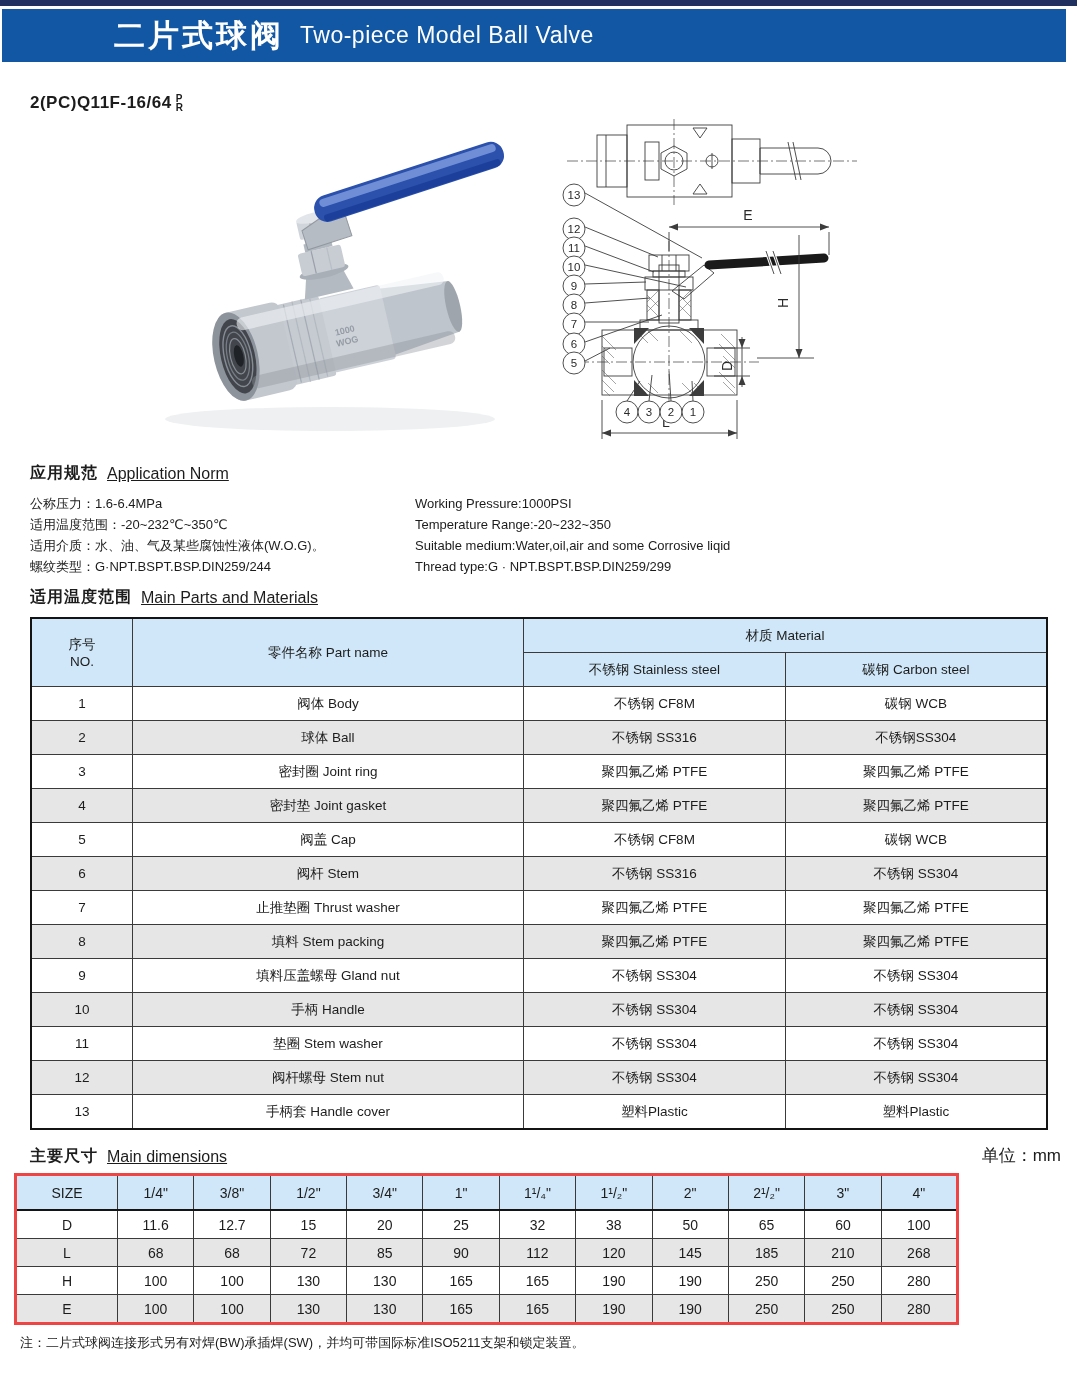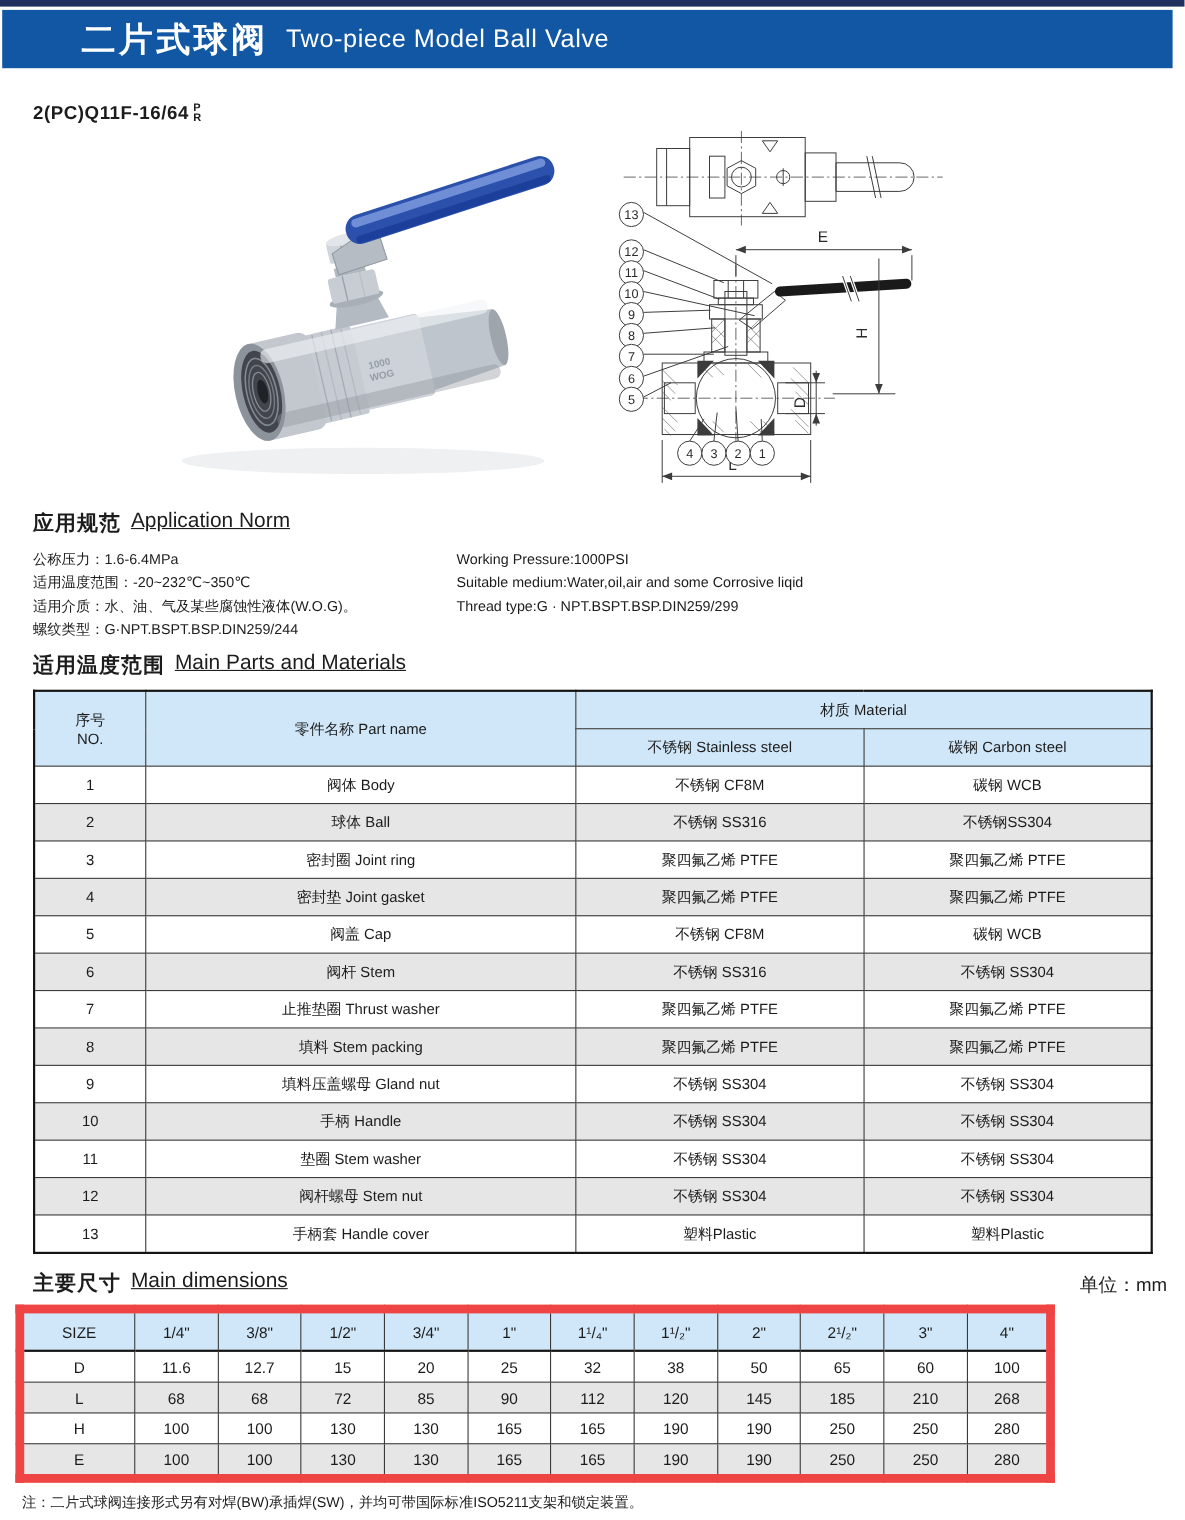--- a/index.html
+++ b/index.html
@@ -1,41 +1,41 @@
 <!DOCTYPE html>
 <html><head>
 <meta charset="utf-8">
 <style>
   html,body{margin:0;padding:0;background:#ffffff;}
   body{width:1077px;height:1382px;position:relative;font-family:"Liberation Sans","DejaVu Sans",sans-serif;color:#1c1c1c;overflow:hidden;}
   .topstrip{height:6px;background:#20315f;margin:0;}
-  .titlebar{margin:3px 11px 0 2px;height:53px;background:#1157a3;color:#fff;display:flex;align-items:center;padding-left:72px;}
+  .titlebar{margin:3px 11px 0 2px;height:53px;background:#1157a3;color:#fff;display:flex;align-items:center;padding-left:112px;}
   .t-zh{font-size:31px;font-weight:bold;letter-spacing:3px;}
   .t-en{font-size:23px;margin-left:16px;letter-spacing:.5px;}
   .model-line{margin:31px 0 0 30px;font-size:17px;font-weight:bold;display:flex;align-items:center;letter-spacing:.5px;}
   .model-stack{display:inline-flex;flex-direction:column;font-size:10px;line-height:9.5px;margin-left:4px;font-weight:bold;}
   .figures{position:relative;height:332px;margin-top:8px;}
   .photo-svg{position:absolute;left:100px;top:-4px;}
   .diagram-svg{position:absolute;left:552px;top:-6px;}
-  .section-head{margin:10px 0 9px 30px;font-size:19px;display:flex;align-items:flex-start;}
+  .section-head{margin:10px 0 9px 30px;font-size:16px;display:flex;align-items:center;}
   .section-head .zh{font-weight:bold;letter-spacing:1px;}
   .section-head .en{font-weight:normal;margin-left:9px;text-decoration:underline;}
   .app-specs{margin-left:30px;display:grid;grid-template-columns:385px auto;column-gap:0;font-size:13px;line-height:21px;}
   .app-specs .col{display:flex;flex-direction:column;}
   table{border-collapse:collapse;table-layout:fixed;}
   .materials-table{margin:4px 0 0 30px;width:1018px;border:2px solid #141414;}
   .materials-table th,.materials-table td{border:1px solid #3a3a3a;text-align:center;font-weight:normal;font-size:13.5px;padding:0;}
   .materials-table thead th{background:#cfe7f8;height:33px;}
   .materials-table tbody td{height:33px;background:#fff;}
   .materials-table tbody tr.shade td{background:#e6e6e6;}
   .col-no{width:100px;}
   .col-part{width:390px;}
   .dims-headrow{margin:14px 14px 6px 30px;display:flex;justify-content:space-between;align-items:flex-end;}
   .unit-label{font-size:17px;margin-right:2px;}
-  .dims-table{margin:0 0 0 14px;width:945px;border:8px solid #ef4444;}
+  .dims-table{margin:0 0 0 14px;width:945px;border:3px solid #ef4444;}
   .dims-table th,.dims-table td{border:1px solid #3a3a3a;text-align:center;font-weight:normal;font-size:14px;padding:0;}
   .dims-table thead th{background:#cfe7f8;height:33px;border-bottom:2px solid #141414;}
   .dims-table tbody td{height:27px;background:#fff;}
   .dims-table tbody tr.shade td{background:#e6e6e6;}
   .dims-size-col{width:100px;}
   .note-block{margin:9px 0 0 20px;font-size:13px;line-height:18px;}
   
   .ln{stroke:#3c3c3c;stroke-width:.9;fill:none;}
   .cl{stroke:#3c3c3c;stroke-width:.7;fill:none;stroke-dasharray:11 3 2 3;}
   .callout{stroke:#3c3c3c;stroke-width:.9;fill:#ffffff;}
@@ -252,20 +252,21 @@
 
 <div class="app-specs">
   <div class="col">
     <span>公称压力：1.6-6.4MPa</span>
     <span>适用温度范围：-20~232℃~350℃</span>
     <span>适用介质：水、油、气及某些腐蚀性液体(W.O.G)。</span>
     <span>螺纹类型：G·NPT.BSPT.BSP.DIN259/244</span>
   </div>
   <div class="col">
     <span>Working Pressure:1000PSI</span>
+    <span>Temperature Range:-20~232~350</span>
     <span>Suitable medium:Water,oil,air and some Corrosive liqid</span>
     <span>Thread type:G · NPT.BSPT.BSP.DIN259/299</span>
   </div>
 </div>
 
 <div class="section-head">
   <span class="zh">适用温度范围</span>
   <span class="en">Main Parts and Materials</span>
 </div>
 

